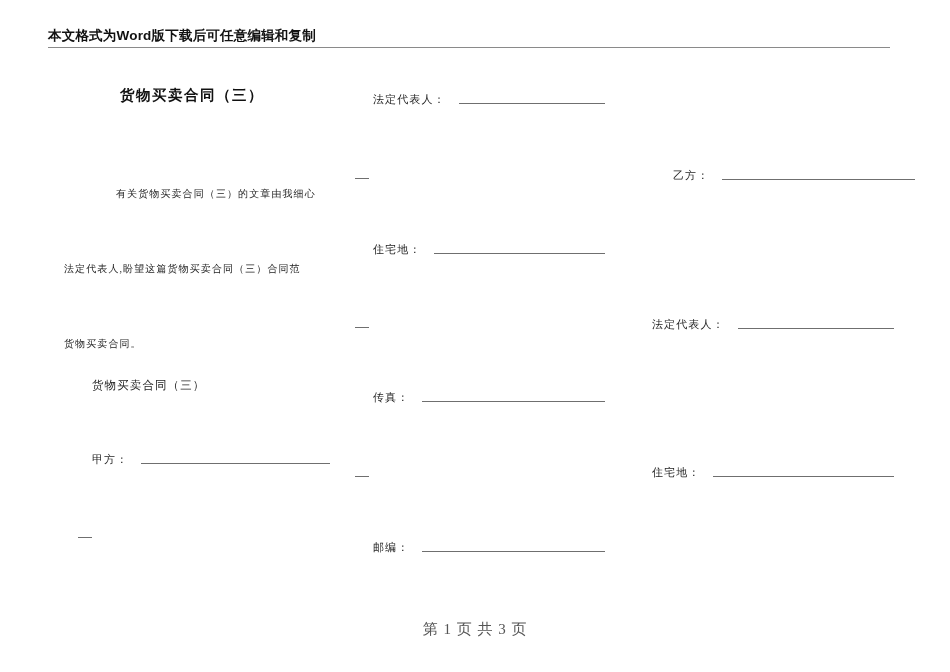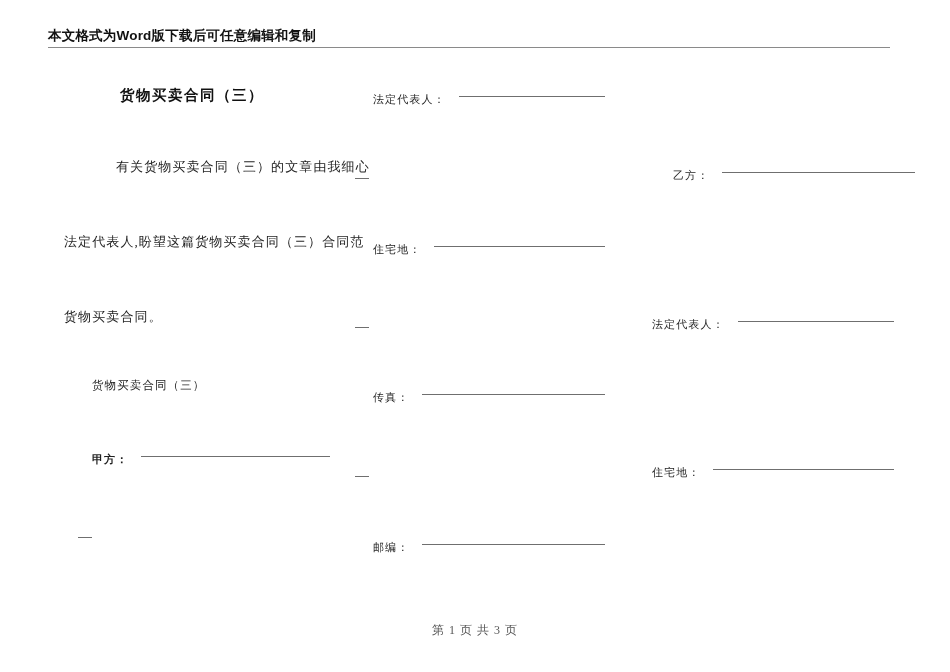--- a/index.html
+++ b/index.html
@@ -65,35 +65,36 @@
   .col-right  { left: 632px; width: 262px; }
 
   
   .title-line {
     font-size: 14.5px;
     font-weight: bold;
     letter-spacing: 1.5px;
     color: #111111;
   }
   .para-line {
-    font-size: 13px;
+    font-size: 10px;
     letter-spacing: 1.1px;
     color: #1f1f1f;
     white-space: nowrap;
+    margin-top: 29px;
   }
   .sub-title {
     font-size: 11.5px;
     letter-spacing: 1.1px;
     color: #1f1f1f;
   }
 
   
   .field {
     display: flex;
-    align-items: center;
+    align-items: flex-end;
     font-size: 11px;
     letter-spacing: 1.1px;
     color: #1f1f1f;
     white-space: nowrap;
     gap: 9px;
   }
   .field-label {
     flex: 0 0 auto;
     padding-right: 4px;
   }
@@ -118,21 +119,21 @@
 
   
   .doc-footer {
     position: absolute;
     left: 0;
     top: 620px;
     width: 950px;
     text-align: center;
   }
   .doc-footer-text {
-    font-size: 12px;
+    font-size: 15px;
     letter-spacing: 1px;
     color: #555555;
   }
 </style>
 </head>
 <body>
 
 <div class="page">
 
   <div class="doc-header">
@@ -157,21 +158,21 @@
       </div>
 
       <div class="row" style="top:238px;left:0px;">
         <div class="para-line">货物买卖合同。</div>
       </div>
 
       <div class="row" style="top:308px;left:28px;">
         <div class="sub-title">货物买卖合同（三）</div>
       </div>
 
-      <div class="row" style="top:382px;left:28px;width:238px;font-weight:bold;">
+      <div class="row" style="top:382px;left:28px;width:238px;">
         <div class="field">
           <span class="field-label">甲方：</span>
           <span class="field-rule"></span>
         </div>
       </div>
 
       <div class="dash-frag" style="top:467px;left:14px;"></div>
     </div>
 
     <div class="col col-mid">

